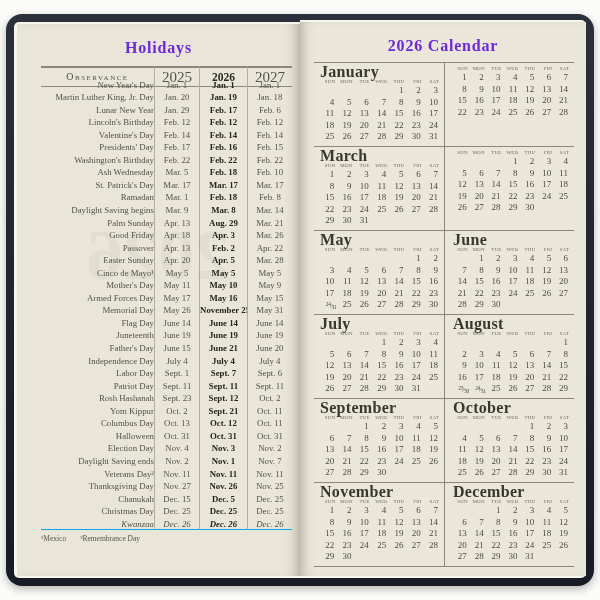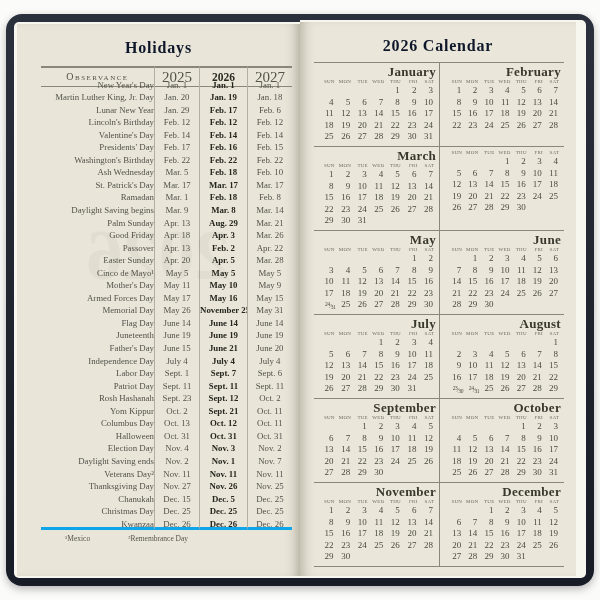--- a/index.html
+++ b/index.html
@@ -7,49 +7,49 @@
   .stage{position:relative;width:600px;height:600px;font-family:"Liberation Serif","DejaVu Serif",serif;}
   .book{position:absolute;left:6px;top:14px;width:588px;height:572px;border-radius:16px;
         background:linear-gradient(180deg,#2b303d 0%,#20242f 55%,#181c26 100%);
         box-shadow:0 3px 8px rgba(0,0,0,.28);}
   .pagestack{position:absolute;background:#f7f6ef;}
   .stack-left{left:8px;top:8px;width:286px;height:556px;border-radius:5px 0 0 5px;}
   .stack-right{left:294px;top:6px;width:286px;height:558px;border-radius:0 5px 5px 0;}
   .page{position:absolute;top:2px;bottom:2px;overflow:hidden;}
   .page-left{left:3px;right:0;background:#e9e6d9;
         box-shadow:inset -10px 0 12px -7px rgba(70,64,45,.38);}
-  .page-right{left:0;right:10px;background:#eae7da;
+  .page-right{left:0;right:0;background:#eae7da;
         box-shadow:inset 10px 0 12px -7px rgba(70,64,45,.32);}
   .ghost{position:absolute;top:190px;left:0;width:100%;text-align:center;
         font-size:72px;font-weight:bold;color:rgba(110,104,82,.06);
         transform:scaleX(-1);pointer-events:none;}
   .ptitle{margin:15px 0 0 0;text-align:center;font-size:16px;font-weight:bold;
-        color:#0f172a;letter-spacing:.8px;}
+        color:#6d28d9;letter-spacing:.8px;}
   
   .htable{display:grid;grid-template-columns:45% 18% 19% 18%;
         margin:9px 8px 0 24px;grid-auto-rows:12.55px;}
   .hh{border-top:2px solid #8a8778;border-bottom:1px solid #8a8778;
         height:18px;line-height:18px;text-align:center;color:#55534a;
         font-size:15px;}
   .hh.obs{font-variant:small-caps;letter-spacing:1.5px;font-size:10px;}
   .hh.y26h{font-size:11.5px;font-weight:bold;color:#2a2922;}
   .hc{font-size:8.8px;line-height:12.55px;color:#53514a;text-align:center;
         white-space:nowrap;overflow:hidden;}
   .hc.c0{text-align:right;padding-left:5px;}
   .cdiv{border-left:1px solid #b3af9f;}
-  .lastrow{border-bottom:3px solid #0ea5e9;}
+  .lastrow{border-bottom:1px solid #0ea5e9;font-style:italic;}
   .y26{font-weight:bold;color:#26251e;}
   .footnote{margin:4px 8px 0 24px;font-size:7.5px;color:#56544a;}
-  .footnote span{margin-right:14px;margin-left:24px;}
+  .footnote span{margin-right:14px;}
   
   .months{display:grid;grid-template-columns:1fr 1fr;grid-auto-rows:84px;
         margin:7px 12px 0 14px;border-bottom:1px solid #8a8778;}
   .month{border-top:1px solid #8a8778;padding:2px 3px 0 6px;overflow:hidden;}
   .month.rc{border-left:1px solid #8a8778;padding-left:8px;}
-  .mname{font-size:13px;font-weight:bold;color:#3a382e;letter-spacing:.3px;line-height:13px;text-align:right;}
+  .mname{font-size:16px;font-weight:bold;color:#3a382e;letter-spacing:.3px;line-height:13px;}
   .dow{display:grid;grid-template-columns:repeat(7,1fr);padding:1px 0 1px 0;}
   .dow span{font-size:5px;color:#6e6b5e;text-align:right;padding-right:2px;letter-spacing:.2px;}
   .wk{display:grid;grid-template-columns:repeat(7,1fr);}
   .wk span{font-size:9px;line-height:11.6px;color:#4b4940;text-align:right;padding-right:3px;
         white-space:nowrap;}
   .wk span.frac{font-size:6px;letter-spacing:-.3px;padding-right:1px;}
   .frac sup{font-size:5.5px;vertical-align:+2px;}
   .frac sub{font-size:5.5px;vertical-align:-1px;}
 </style>
 </head>
@@ -271,21 +271,20 @@
                 <span>25</span>
                 <span>26</span>
                 <span>27</span>
                 <span>28</span>
                 <span>29</span>
                 <span>30</span>
                 <span>31</span>
               </div>
             </div>
             <div class="month rc">
-              <div class="mname">February</div>
               <div class="dow">
                 <span>SUN</span>
                 <span>MON</span>
                 <span>TUE</span>
                 <span>WED</span>
                 <span>THU</span>
                 <span>FRI</span>
                 <span>SAT</span>
               </div>
               <div class="wk">

